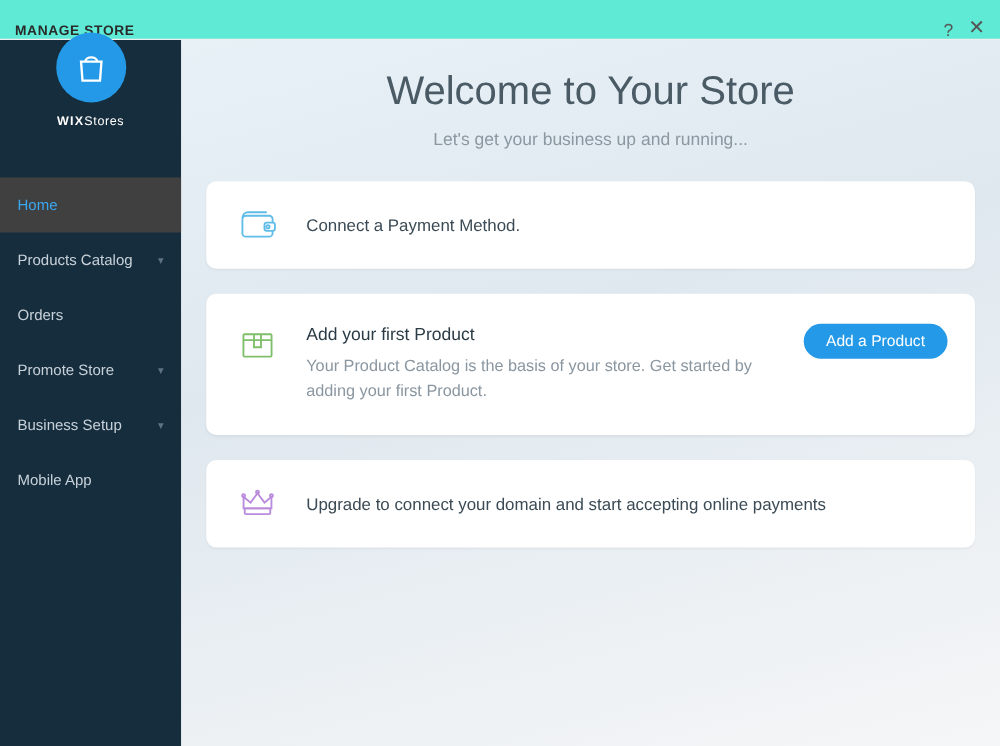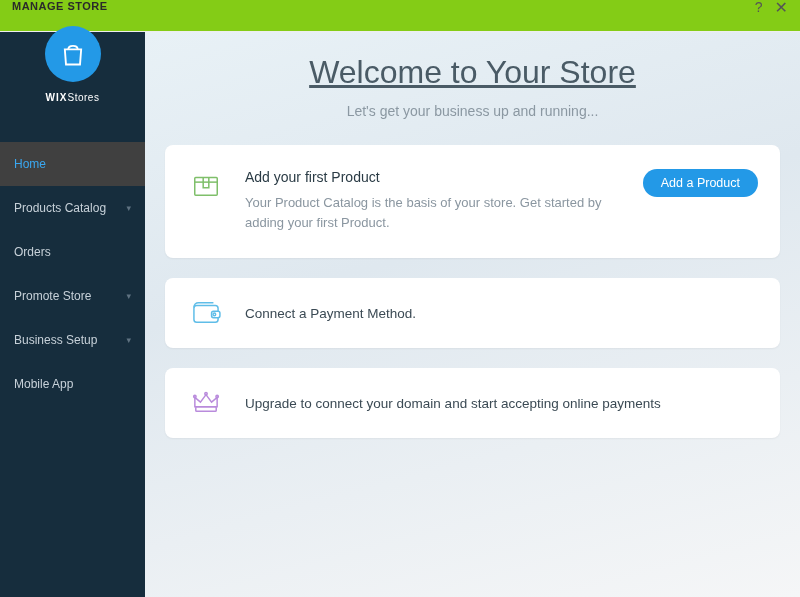--- a/index.html
+++ b/index.html
@@ -2,23 +2,23 @@
 <html><head>
 <meta charset="utf-8">
 <style>
   * { box-sizing: border-box; margin: 0; padding: 0; }
   body {
     font-family: "Helvetica Neue", Helvetica, Arial, sans-serif;
     width: 800px; height: 597px; overflow: hidden;
     background: #fff;
   }
   .header {
-    height: 32px; display: flex; align-items: flex-start;
+    height: 32px; display: flex; align-items: flex-end;
     padding: 0 12px; border-bottom: 1px solid #eee;
-    background: #84cc16;
+    background: #5eead4;
   }
   .header-title {
     font-size: 11px; font-weight: 700; letter-spacing: 0.5px;
     color: #2a2a2a;
   }
   .header-spacer { flex: 1; }
   .header-icon {
     font-size: 14px; color: #555; margin-left: 12px; cursor: pointer;
     line-height: 1;
   }
@@ -53,21 +53,21 @@
     font-size: 9px; color: #5f7281;
   }
   .main {
     flex: 1;
     background: linear-gradient(165deg, #e8f1f6 0%, #dfe8ef 40%, #f5f6f7 100%);
     padding: 18px 20px 0 20px;
     overflow: hidden;
   }
   .welcome-title {
     text-align: center; font-size: 32px; font-weight: 300;
-    color: #4a5b66; margin-top: 4px; text-decoration: underline;
+    color: #4a5b66; margin-top: 4px;
   }
   .welcome-sub {
     text-align: center; font-size: 14px; color: #8b98a2;
     margin-top: 12px; margin-bottom: 26px;
   }
   .card {
     background: #fff; border-radius: 8px;
     box-shadow: 0 1px 2px rgba(0,0,0,0.05);
     padding: 22px 22px 22px 18px;
     margin-bottom: 20px;
@@ -138,45 +138,45 @@
       <li class="nav-item">
         <span>Mobile App</span>
       </li>
     </ul>
   </div>
 
   <div class="main">
     <div class="welcome-title">Welcome to Your Store</div>
     <div class="welcome-sub">Let's get your business up and running...</div>
 
+    <div class="card">
+      <div class="card-icon">
+        <svg width="30" height="26" viewBox="0 0 32 28" fill="none" stroke="#5fbde8" stroke-width="1.6">
+          <rect x="3" y="6" width="26" height="18" rx="3"></rect>
+          <path d="M3 8 C3 5 5 3 8 3 L24 3"></path>
+          <rect x="22" y="12" width="9" height="7" rx="2" fill="#fff"></rect>
+          <circle cx="25" cy="15.5" r="1.4"></circle>
+        </svg>
+      </div>
+      <div class="card-single">Connect a Payment Method.</div>
+    </div>
+
     <div class="card first">
       <div class="card-icon">
         <svg width="30" height="30" viewBox="0 0 32 32" fill="none" stroke="#7fbf6a" stroke-width="1.6">
           <rect x="4" y="9" width="24" height="19" rx="1"></rect>
           <path d="M4 14 L28 14"></path>
           <path d="M13 9 L13 20 L19 20 L19 9"></path>
         </svg>
       </div>
       <div class="card-body">
         <div class="card-title">Add your first Product</div>
         <div class="card-desc">Your Product Catalog is the basis of your store. Get started by adding your first Product.</div>
       </div>
       <button class="pill-btn">Add a Product</button>
-    </div>
-
-    <div class="card">
-      <div class="card-icon">
-        <svg width="30" height="26" viewBox="0 0 32 28" fill="none" stroke="#5fbde8" stroke-width="1.6">
-          <rect x="3" y="6" width="26" height="18" rx="3"></rect>
-          <path d="M3 8 C3 5 5 3 8 3 L24 3"></path>
-          <rect x="22" y="12" width="9" height="7" rx="2" fill="#fff"></rect>
-          <circle cx="25" cy="15.5" r="1.4"></circle>
-        </svg>
-      </div>
-      <div class="card-single">Connect a Payment Method.</div>
     </div>
 
 
     <div class="card">
       <div class="card-icon">
         <svg width="30" height="26" viewBox="0 0 32 28" fill="none" stroke="#b98bdc" stroke-width="1.6">
           <path d="M4 18 L4 8 L10 13 L16 5 L22 13 L28 8 L28 18 Z"></path>
           <rect x="5" y="18" width="22" height="5" rx="1"></rect>
           <circle cx="4" cy="7" r="1.3"></circle>
           <circle cx="16" cy="4" r="1.3"></circle>

